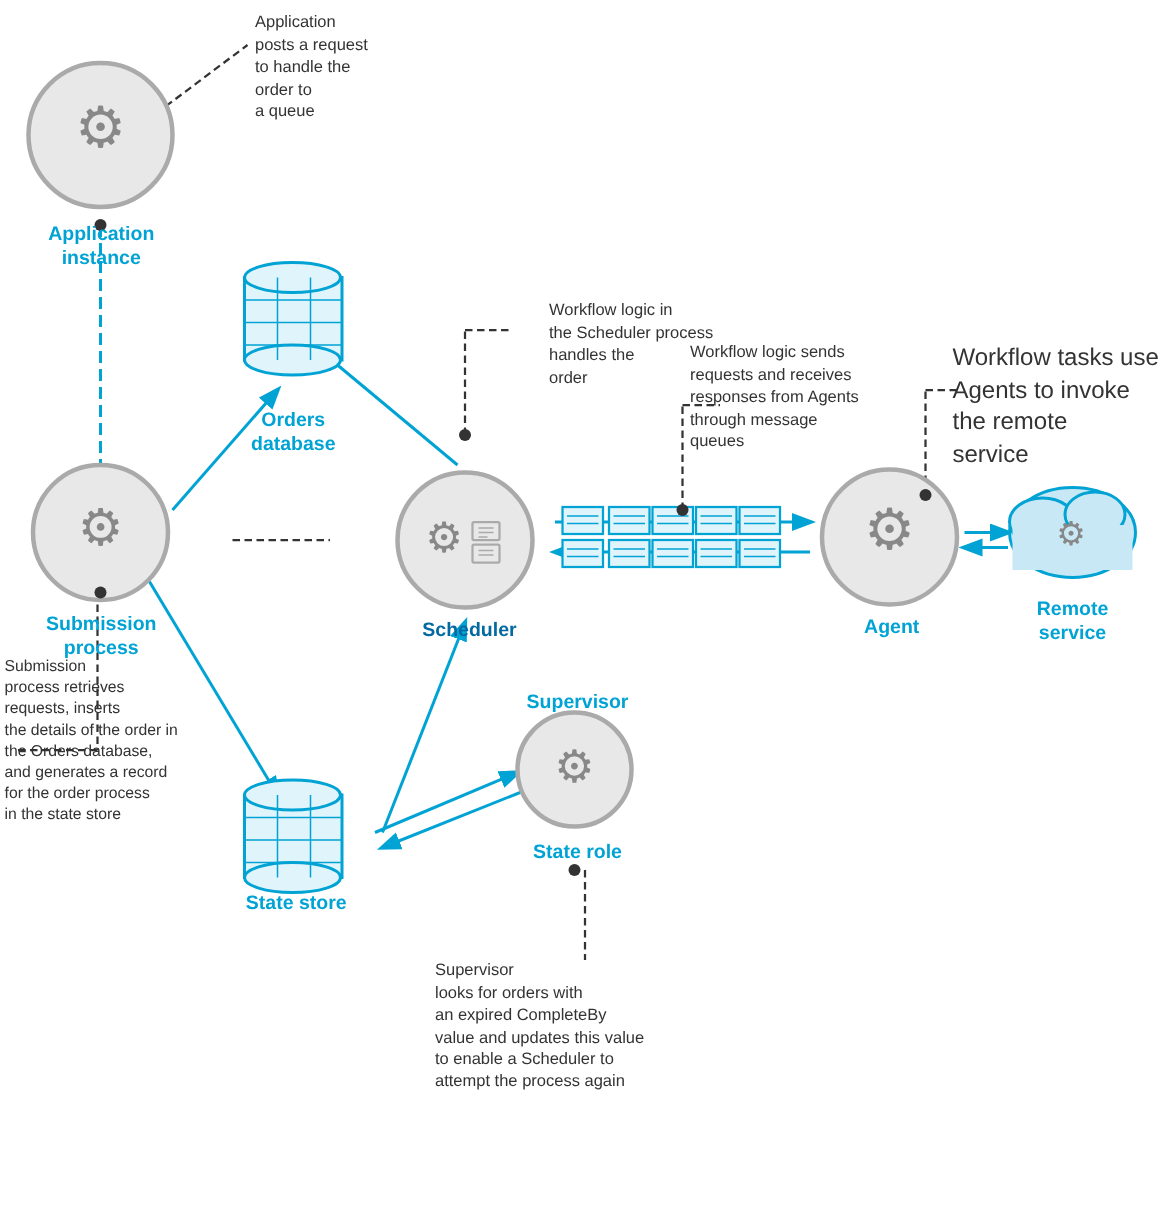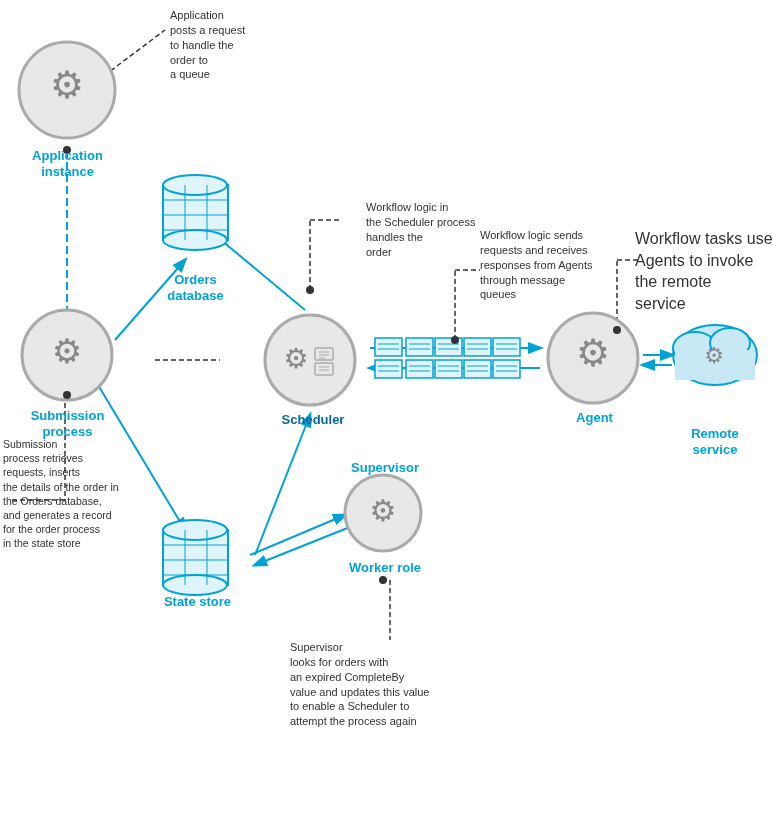--- a/index.html
+++ b/index.html
@@ -187,31 +187,31 @@
   <div class="annotation" style="left: 170px; top: 8px; font-size: 11px; color: #333; line-height: 1.35; text-align: left;">Application<br>posts a request<br>to handle the<br>order to<br>a queue</div>
 
   <div class="node-label" style="left: 163px; top: 248px; width: 65px; text-align: center; font-size: 13px; color: #00a3d4; font-weight: bold; line-height: 1.2; margin-top: 24px;">Orders<br>database</div>
 
   <div class="node-label" style="left: 10px; top: 408px; width: 115px; text-align: center; font-size: 13px; color: #00a3d4; font-weight: bold; line-height: 1.2;">Submission<br>process</div>
 
   <div class="node-label" style="left: 268px; top: 412px; width: 90px; text-align: center; font-size: 13px; color: #0369a1; font-weight: bold;">Scheduler</div>
 
   <div class="annotation" style="left: 338px; top: 200px; font-size: 11px; color: #333; line-height: 1.35; text-align: left; margin-left: 28px;">Workflow logic in<br>the Scheduler process<br>handles the<br>order</div>
 
-  <div class="annotation" style="left: 480px; top: 228px; font-size: 11px; color: #333; line-height: 1.35; text-align: left;">Workflow logic sends<br>requests and receives<br>responses from Agents<br>through message<br>queues</div>
+  <div class="annotation" style="left: 460px; top: 228px; font-size: 11px; color: #333; line-height: 1.35; text-align: left;">Workflow logic sends<br>requests and receives<br>responses from Agents<br>through message<br>queues</div>
 
   <div class="annotation" style="left: 635px; top: 228px; font-size: 16px; color: #333; line-height: 1.35; text-align: left;">Workflow tasks use<br>Agents to invoke<br>the remote<br>service</div>
 
 
   <div class="node-label" style="left: 567px; top: 410px; width: 55px; text-align: center; font-size: 13px; color: #00a3d4; font-weight: bold;">Agent</div>
 
-  <div class="node-label" style="left: 675px; top: 398px; width: 80px; text-align: center; font-size: 13px; color: #00a3d4; font-weight: bold; line-height: 1.2; margin-top: 28px;">Remote<br>service</div>
+  <div class="node-label" style="left: 675px; top: 398px; width: 80px; text-align: center; font-size: 13px; color: #00a3d4; font-weight: bold; line-height: 1.2;">Remote<br>service</div>
 
   <div class="node-label" style="left: 160px; top: 594px; width: 75px; text-align: center; font-size: 13px; color: #00a3d4; font-weight: bold;">State store</div>
 
   <div class="node-label" style="left: 340px; top: 460px; width: 90px; text-align: center; font-size: 13px; color: #00a3d4; font-weight: bold;">Supervisor</div>
 
-  <div class="node-label" style="left: 340px; top: 560px; width: 90px; text-align: center; font-size: 13px; color: #00a3d4; font-weight: bold;">Worker role</div>
+  <div class="node-label" style="left: 340px; top: 560px; width: 90px; text-align: center; font-size: 13px; color: #00a3d4; font-weight: bold;">State role</div>
 
   <div class="annotation" style="left: 3px; top: 437px; font-size: 10.5px; color: #333; line-height: 1.35; text-align: left; width: 120px;">Submission<br>process retrieves<br>requests, inserts<br>the details of the order in<br>the Orders database,<br>and generates a record<br>for the order process<br>in the state store</div>
 
   <div class="annotation" style="left: 290px; top: 640px; font-size: 11px; color: #333; line-height: 1.35; text-align: left; width: 215px;">Supervisor<br>looks for orders with<br>an expired CompleteBy<br>value and updates this value<br>to enable a Scheduler to<br>attempt the process again</div>
 </div>
 
 </body></html>

